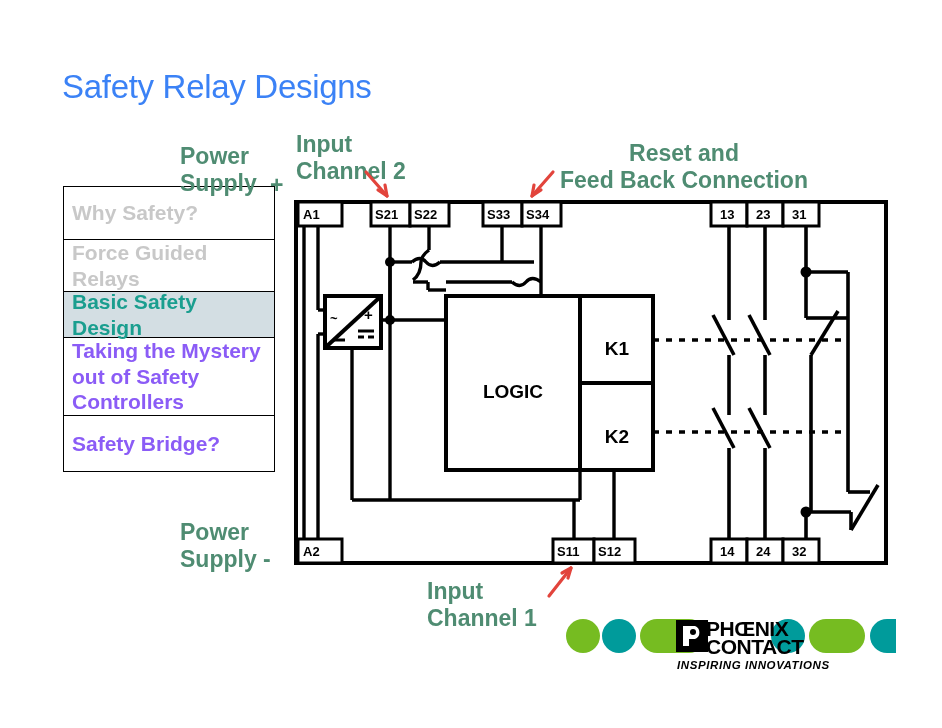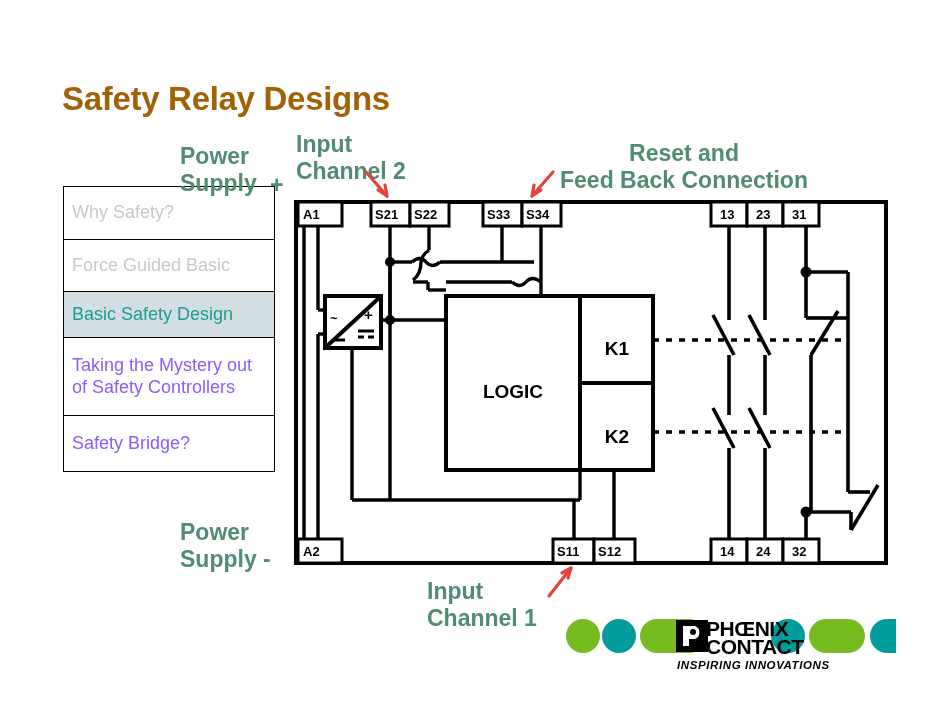--- a/index.html
+++ b/index.html
@@ -13,46 +13,46 @@
     position: relative;
     overflow: hidden;
     font-family: "Liberation Sans", sans-serif;
     color: #000000;
   }
 
   
   #page-title {
     position: absolute;
     left: 62px;
-    top: 80px;
+    top: 68px;
     font-size: 33px;
-    font-weight: bold;
+    font-weight: normal;
     letter-spacing: -0.3px;
-    color: #a16207;
+    color: #3b82f6;
     white-space: nowrap;
   }
 
   
   #sidebar {
     position: absolute;
     left: 63px;
     top: 186px;
     width: 212px;
     border: 1px solid #000000;
     box-sizing: border-box;
     background: #ffffff;
   }
   .side-item {
     box-sizing: border-box;
     border-bottom: 1px solid #000000;
     padding: 0 8px;
     display: flex;
     align-items: center;
-    font-size: 18px;
-    font-weight: normal;
+    font-size: 21px;
+    font-weight: bold;
     line-height: 1.22;
   }
   .side-item:last-child { border-bottom: none; }
   .side-item.h1 { height: 53px; }
   .side-item.h2 { height: 52px; }
   .side-item.h3 { height: 46px; }
   .side-item.h4 { height: 78px; }
   .side-item.h5 { height: 55px; }
   .side-item.dim  { color: #c8c8c8; }
   .side-item.dark { color: #8b5cf6; }
@@ -91,21 +91,21 @@
     top: 612px;
   }
 </style>
 </head>
 <body>
 
 <div id="page-title">Safety Relay Designs</div>
 
 <div id="sidebar">
   <div class="side-item h1 dim">Why Safety?</div>
-  <div class="side-item h2 dim">Force Guided Basic</div>
+  <div class="side-item h2 dim">Force Guided Relays</div>
   <div class="side-item h3 active">Basic Safety Design</div>
   <div class="side-item h4 dark">Taking the Mystery out of Safety Controllers</div>
   <div class="side-item h5 dark">Safety Bridge?</div>
 </div>
 
 <div class="anno" id="anno-power-plus">Power
 Supply</div>
 <div class="anno" id="anno-plus-sign">+</div>
 <div class="anno" id="anno-input-ch2">Input
 Channel 2</div>

